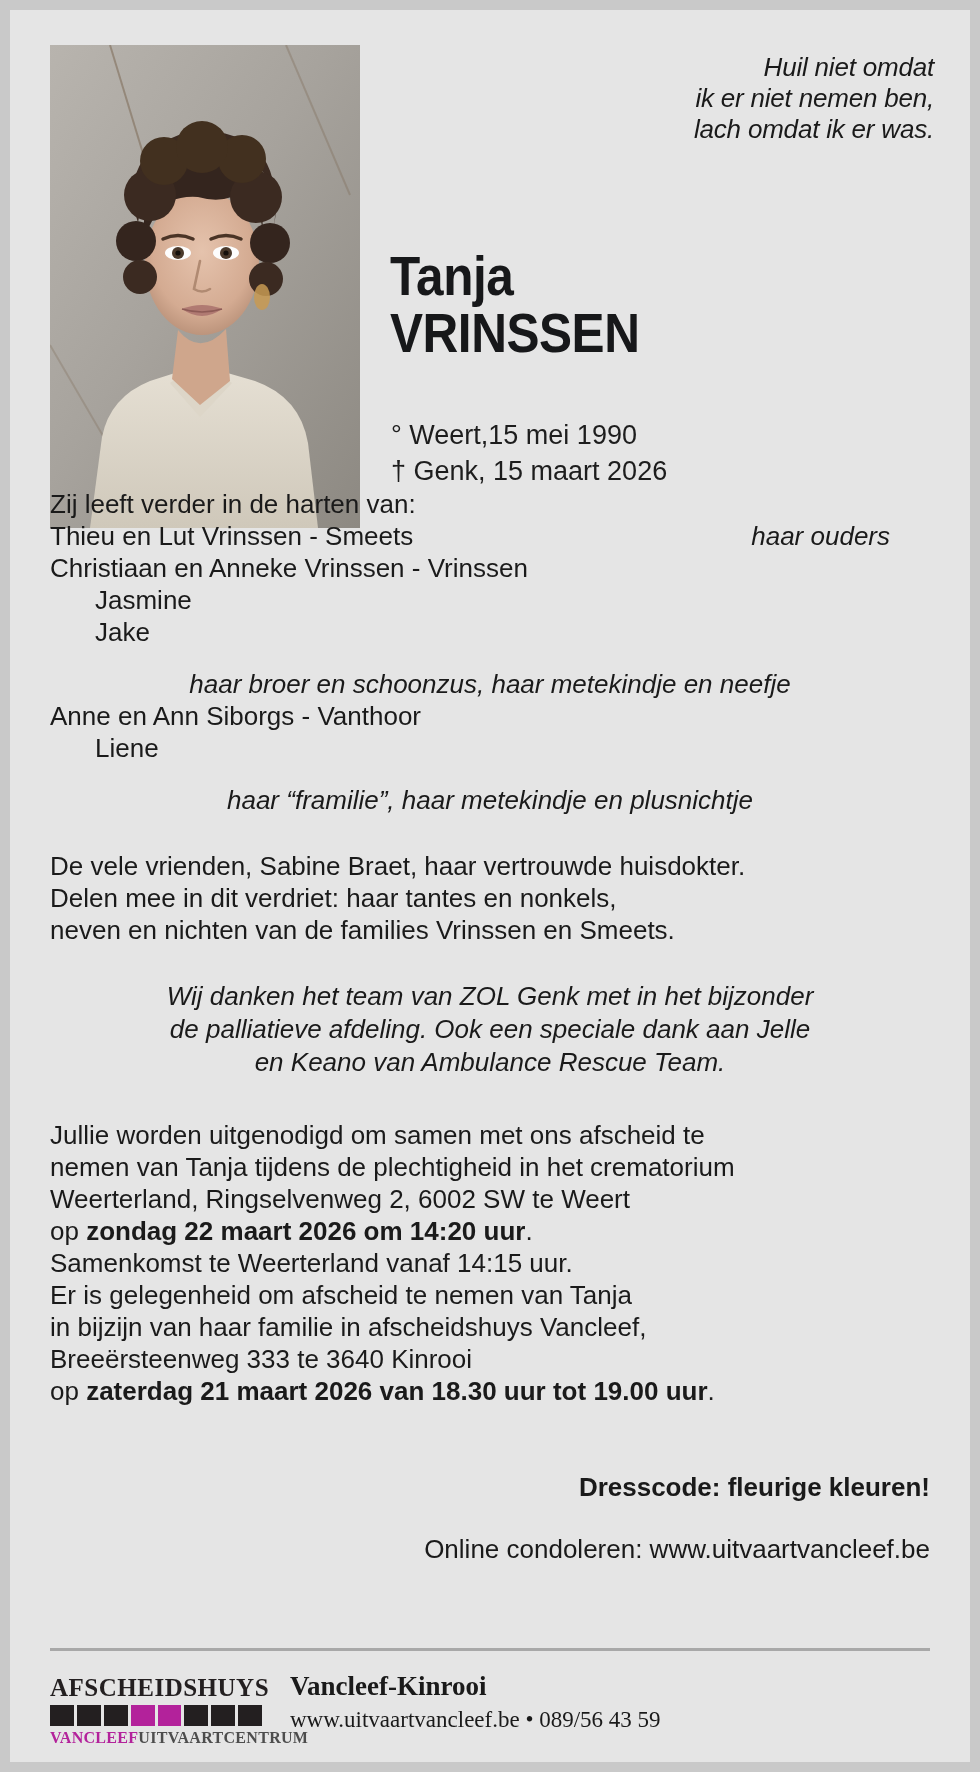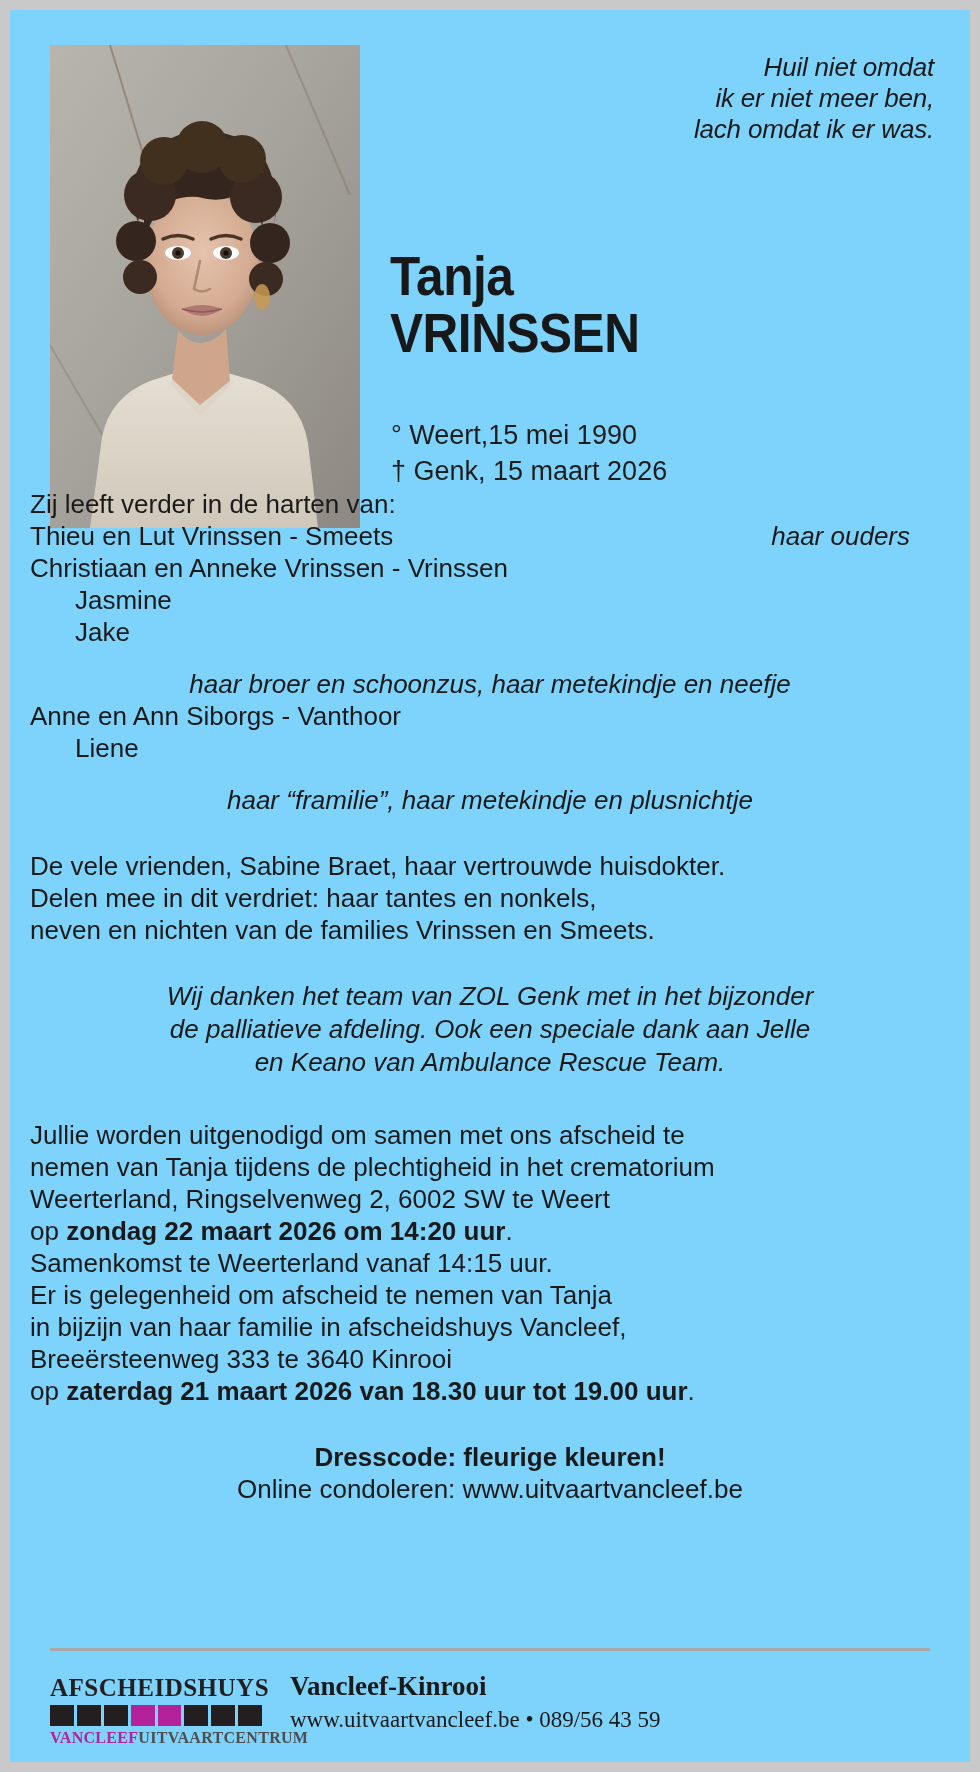--- a/index.html
+++ b/index.html
@@ -10,21 +10,21 @@
     background: #c9c9c9;
     font-family: "Liberation Sans", sans-serif;
   }
 
   #card {
     position: absolute;
     left: 10px;
     top: 10px;
     width: 960px;
     height: 1752px;
-    background: #7dd3fc;
+    background: #e5e5e5;
     overflow: hidden;
   }
 
   
   #top {
     position: relative;
     height: 470px;
   }
 
   #portrait {
@@ -77,21 +77,21 @@
     line-height: 36px;
     color: #1d1d1d;
   }
 
   
   #body {
     position: absolute;
     left: 0;
     top: 478px;
     width: 960px;
-    padding: 0 20px;
+    padding: 0 40px;
     font-size: 26px;
     line-height: 32px;
     color: #1a1a1a;
   }
 
   .survivors { position: relative; }
   .line { white-space: nowrap; }
   .line.indent { padding-left: 45px; }
   .role {
     font-style: italic;
@@ -108,21 +108,21 @@
   .gap-md { height: 34px; }
   .gap-lg { height: 40px; }
 
   .para { }
   .para-italic {
     font-style: italic;
     text-align: center;
     line-height: 33px;
   }
 
-  .center { text-align: center; }
+  .center { text-align: right; margin-top: 30px; }
   .bold { font-weight: bold; }
 
   
   #divider {
     position: absolute;
     left: 40px;
     top: 1638px;
     width: 880px;
     height: 3px;
     background: #a8a8a8;
@@ -243,21 +243,21 @@
         <path d="M161 194 Q176 187 191 194" stroke="#4a3426" stroke-width="3.5" fill="none" stroke-linecap="round"></path>
         <path d="M150 216 L144 244 Q152 249 160 244" stroke="#b08a72" stroke-width="2.6" fill="none" stroke-linecap="round"></path>
         <path d="M132 264 Q152 256 172 264 Q152 278 132 264 Z" fill="#b07a72"></path>
         <path d="M132 264 Q152 270 172 264" stroke="#8d5a55" stroke-width="1.6" fill="none"></path>
         <ellipse cx="212" cy="252" rx="8" ry="13" fill="#c89a52" opacity="0.85"></ellipse>
       </svg>
     </div>
 
     <div id="quote">
       <div>Huil niet omdat</div>
-      <div>ik er niet meer ben,</div>
+      <div>ik er niet nemen ben,</div>
       <div>lach omdat ik er was.</div>
     </div>
 
     <div id="name-block">
       <div class="given-name">Tanja</div>
       <div class="family-name">VRINSSEN</div>
     </div>
 
     <div id="dates">
       <div>° Weert,15 mei 1990</div>

